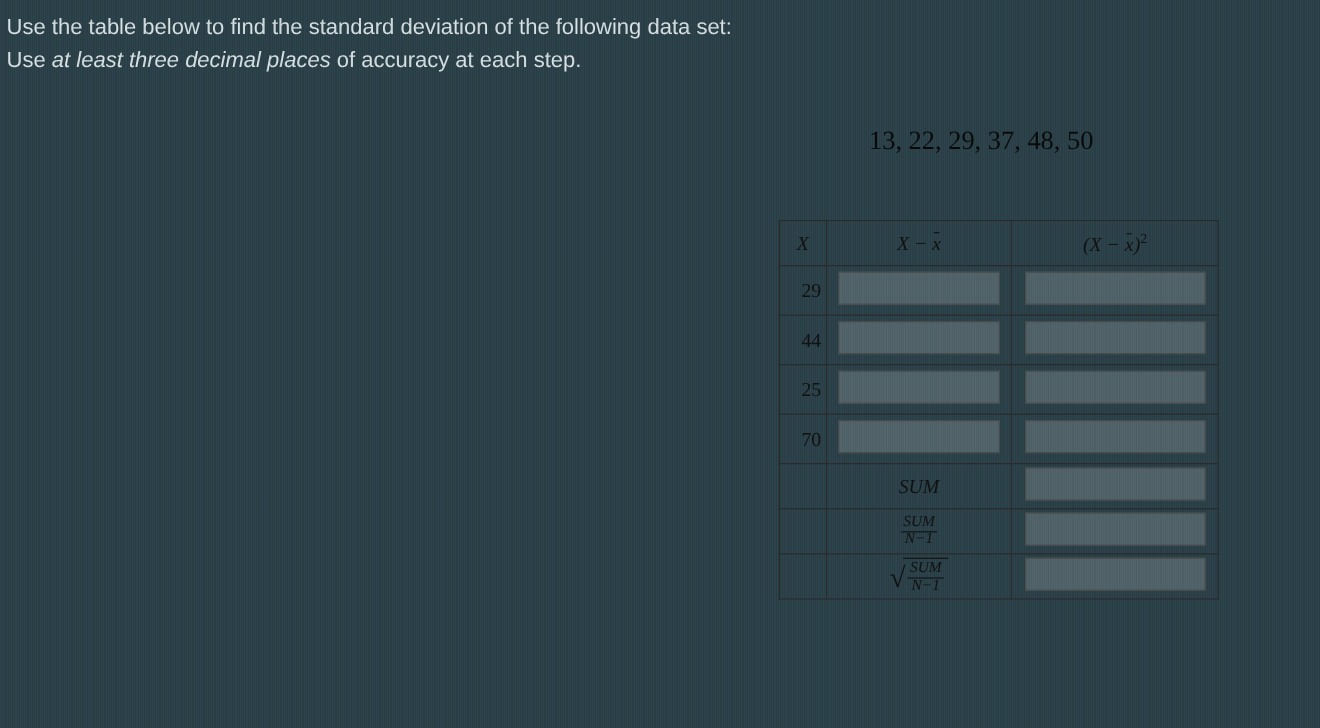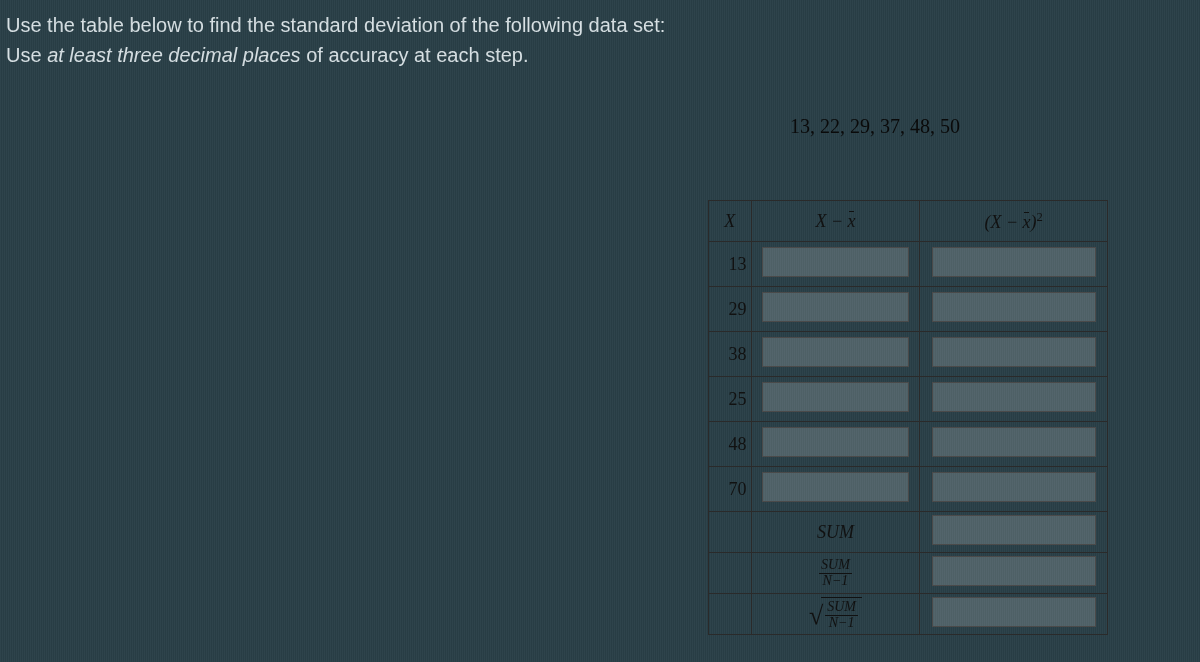--- a/index.html
+++ b/index.html
@@ -34,21 +34,21 @@
   }
   .instructions .em {
     font-style: italic;
   }
   .dataset {
     position: absolute;
     top: 115px;
     left: 790px;
     color: #0a0a0a;
     font-family: "Times New Roman", Times, serif;
-    font-size: 20px;
+    font-size: 24px;
   }
   .table-wrap {
     position: absolute;
     top: 200px;
     left: 708px;
     width: 400px;
   }
   table {
     border-collapse: collapse;
     width: 100%;
@@ -174,41 +174,31 @@
       <th><span class="hdr-math">X</span></th>
       <th>
         <span class="hdr-math">X</span> − <span class="xbar">x</span>
       </th>
       <th>
         (<span class="hdr-math">X</span> − <span class="xbar">x</span>)<span class="sup">2</span>
       </th>
     </tr>
 
     <tr>
-      <td class="xcol">13</td>
-      <td class="mid"><span class="inputbox"></span></td>
-      <td class="rgt"><span class="inputbox"></span></td>
-    </tr>
-    <tr>
       <td class="xcol">29</td>
       <td class="mid"><span class="inputbox"></span></td>
       <td class="rgt"><span class="inputbox"></span></td>
     </tr>
     <tr>
-      <td class="xcol">38</td>
+      <td class="xcol">44</td>
       <td class="mid"><span class="inputbox"></span></td>
       <td class="rgt"><span class="inputbox"></span></td>
     </tr>
     <tr>
       <td class="xcol">25</td>
-      <td class="mid"><span class="inputbox"></span></td>
-      <td class="rgt"><span class="inputbox"></span></td>
-    </tr>
-    <tr>
-      <td class="xcol">48</td>
       <td class="mid"><span class="inputbox"></span></td>
       <td class="rgt"><span class="inputbox"></span></td>
     </tr>
     <tr>
       <td class="xcol">70</td>
       <td class="mid"><span class="inputbox"></span></td>
       <td class="rgt"><span class="inputbox"></span></td>
     </tr>
 
     <tr>

